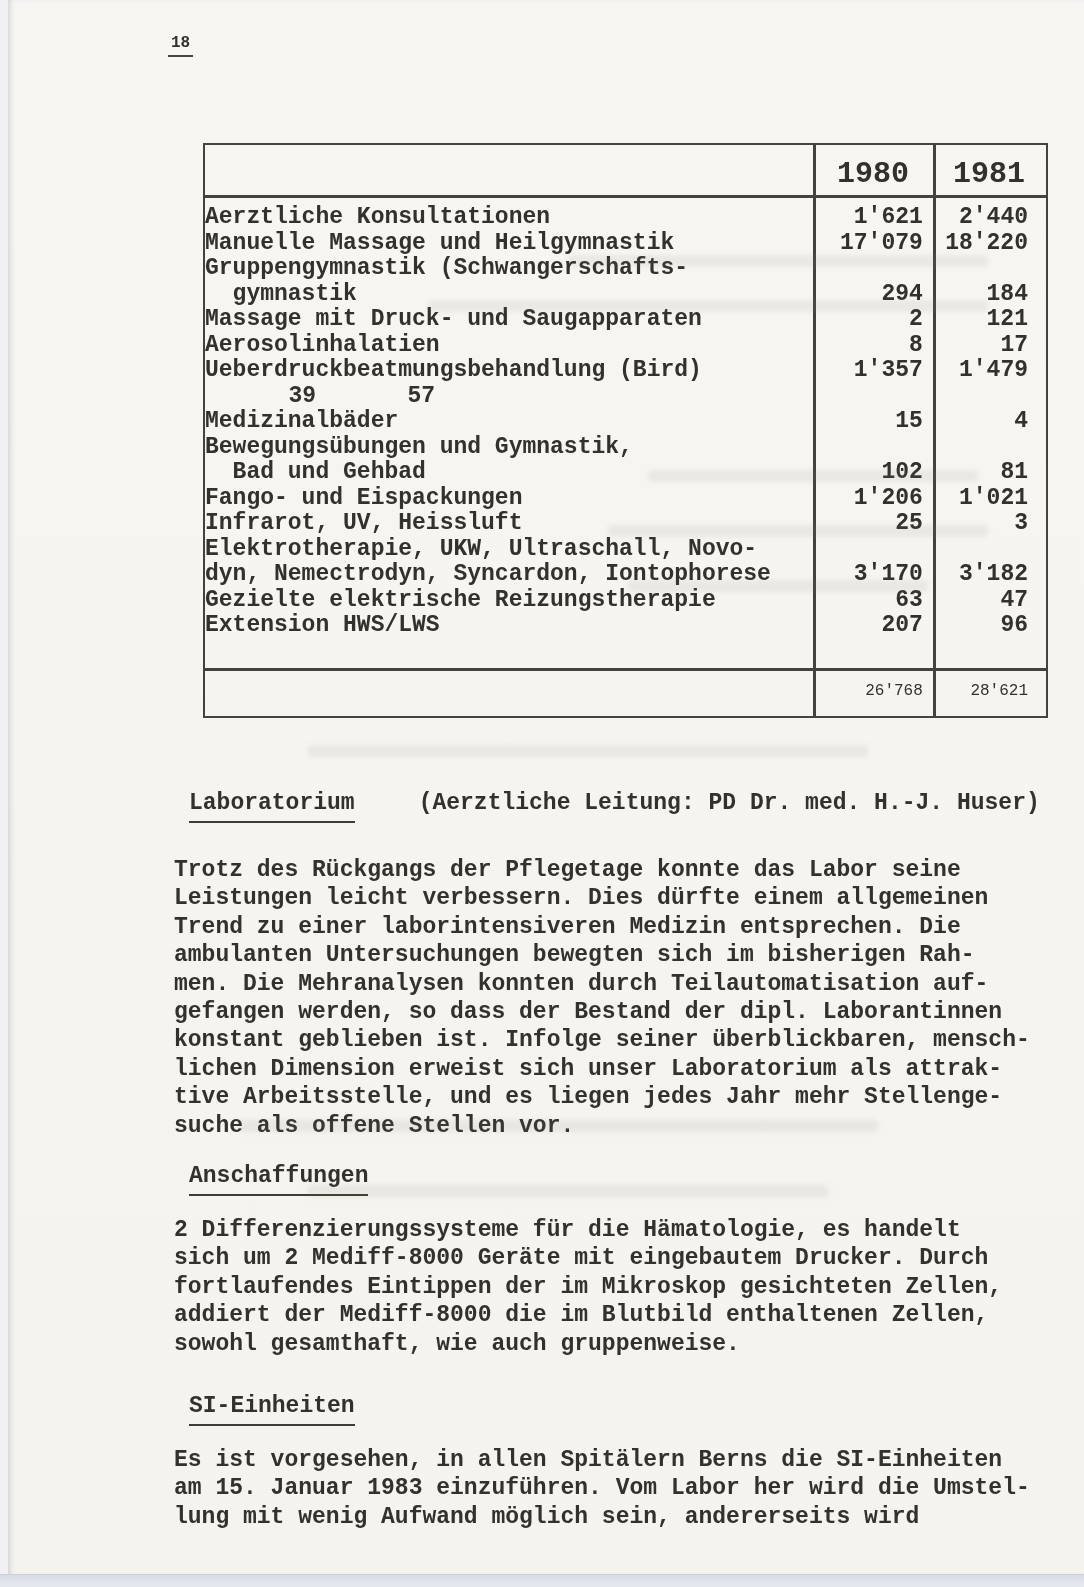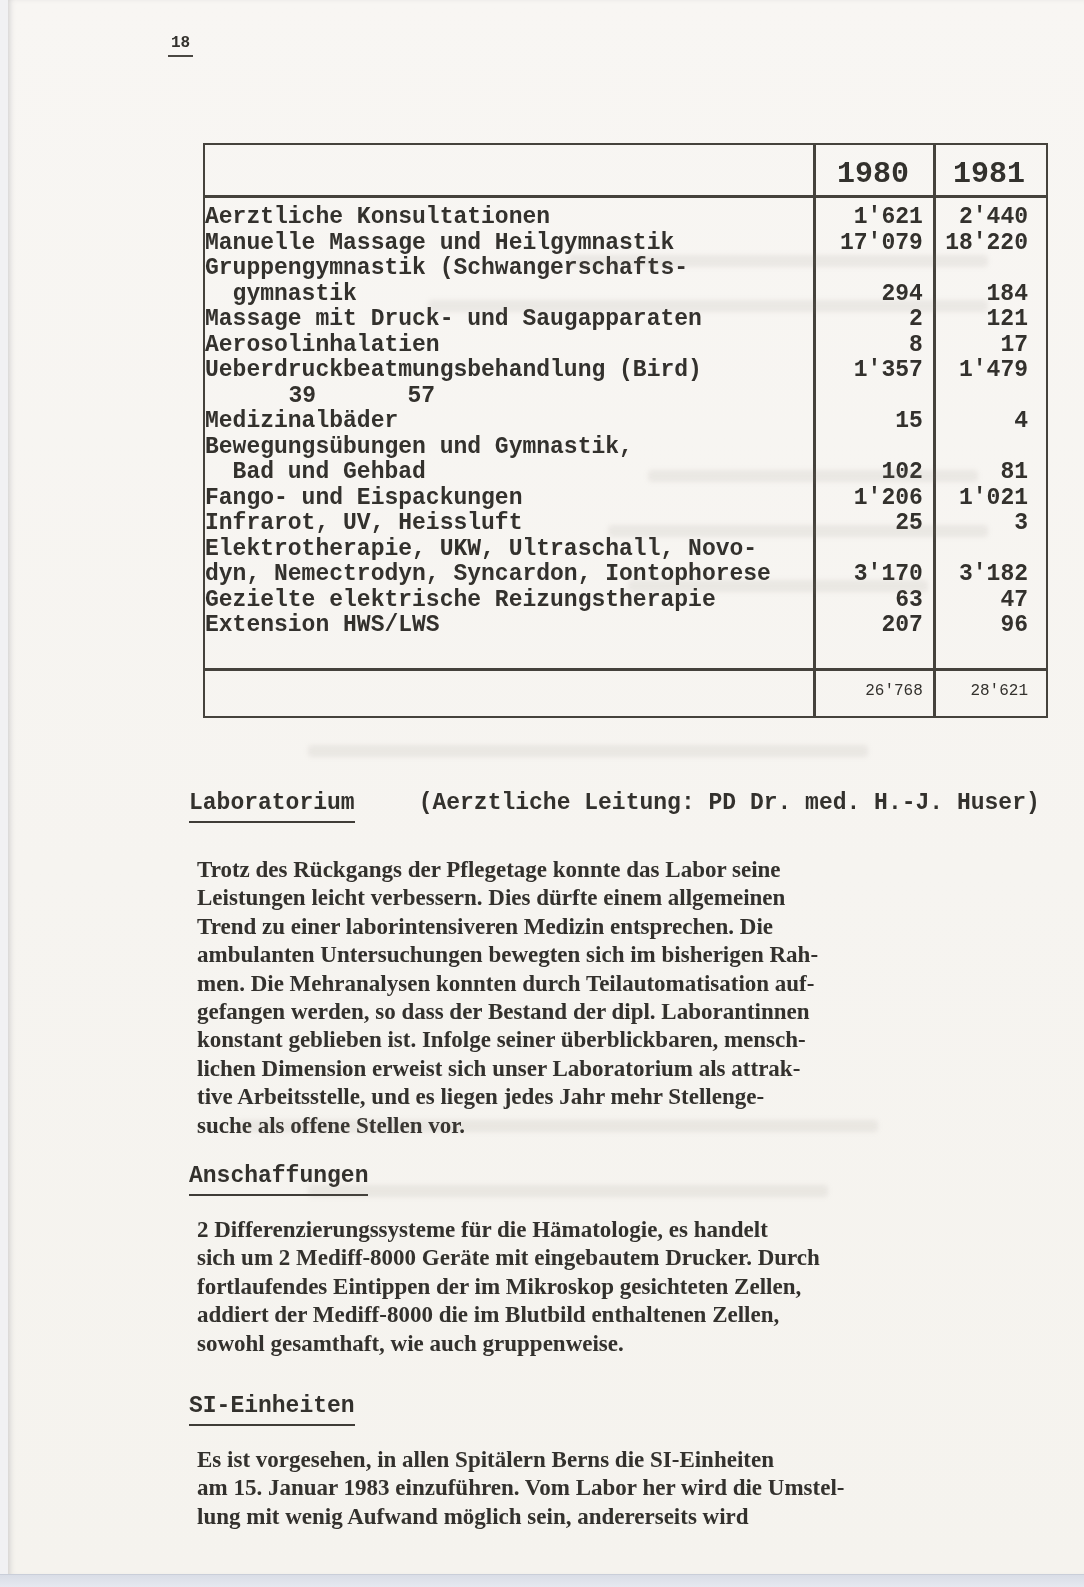--- a/index.html
+++ b/index.html
@@ -50,22 +50,22 @@
   .v80{width:120px;padding-right:9px;}
   .v81{width:128px;padding-right:18px;}
   .trow-total{position:absolute;top:523px;left:0;right:0;display:flex;padding-top:14px;}
   
   .section-heading{position:absolute;left:181px;font-weight:700;font-size:23px;}
   .section-heading .hw{
     display:inline-block;border-bottom:2.5px solid #3f3c37;padding-bottom:5px;
   }
   .section-heading .hsuffix{margin-left:64px;}
   .para{
-    position:absolute;left:189px;font-weight:700;font-size:23px;line-height:28.4px;
-    white-space:pre;color:#33312d;font-family:Liberation Serif, serif;
+    position:absolute;left:166px;font-weight:700;font-size:23px;line-height:28.4px;
+    white-space:pre;color:#33312d;
   }
   
   .ghost{position:absolute;background:rgba(125,118,104,.10);filter:blur(2.5px);border-radius:4px;pointer-events:none;}
 </style>
 </head>
 <body>
 
 <div class="page">
 
   <div class="pagenum txt">18</div>

